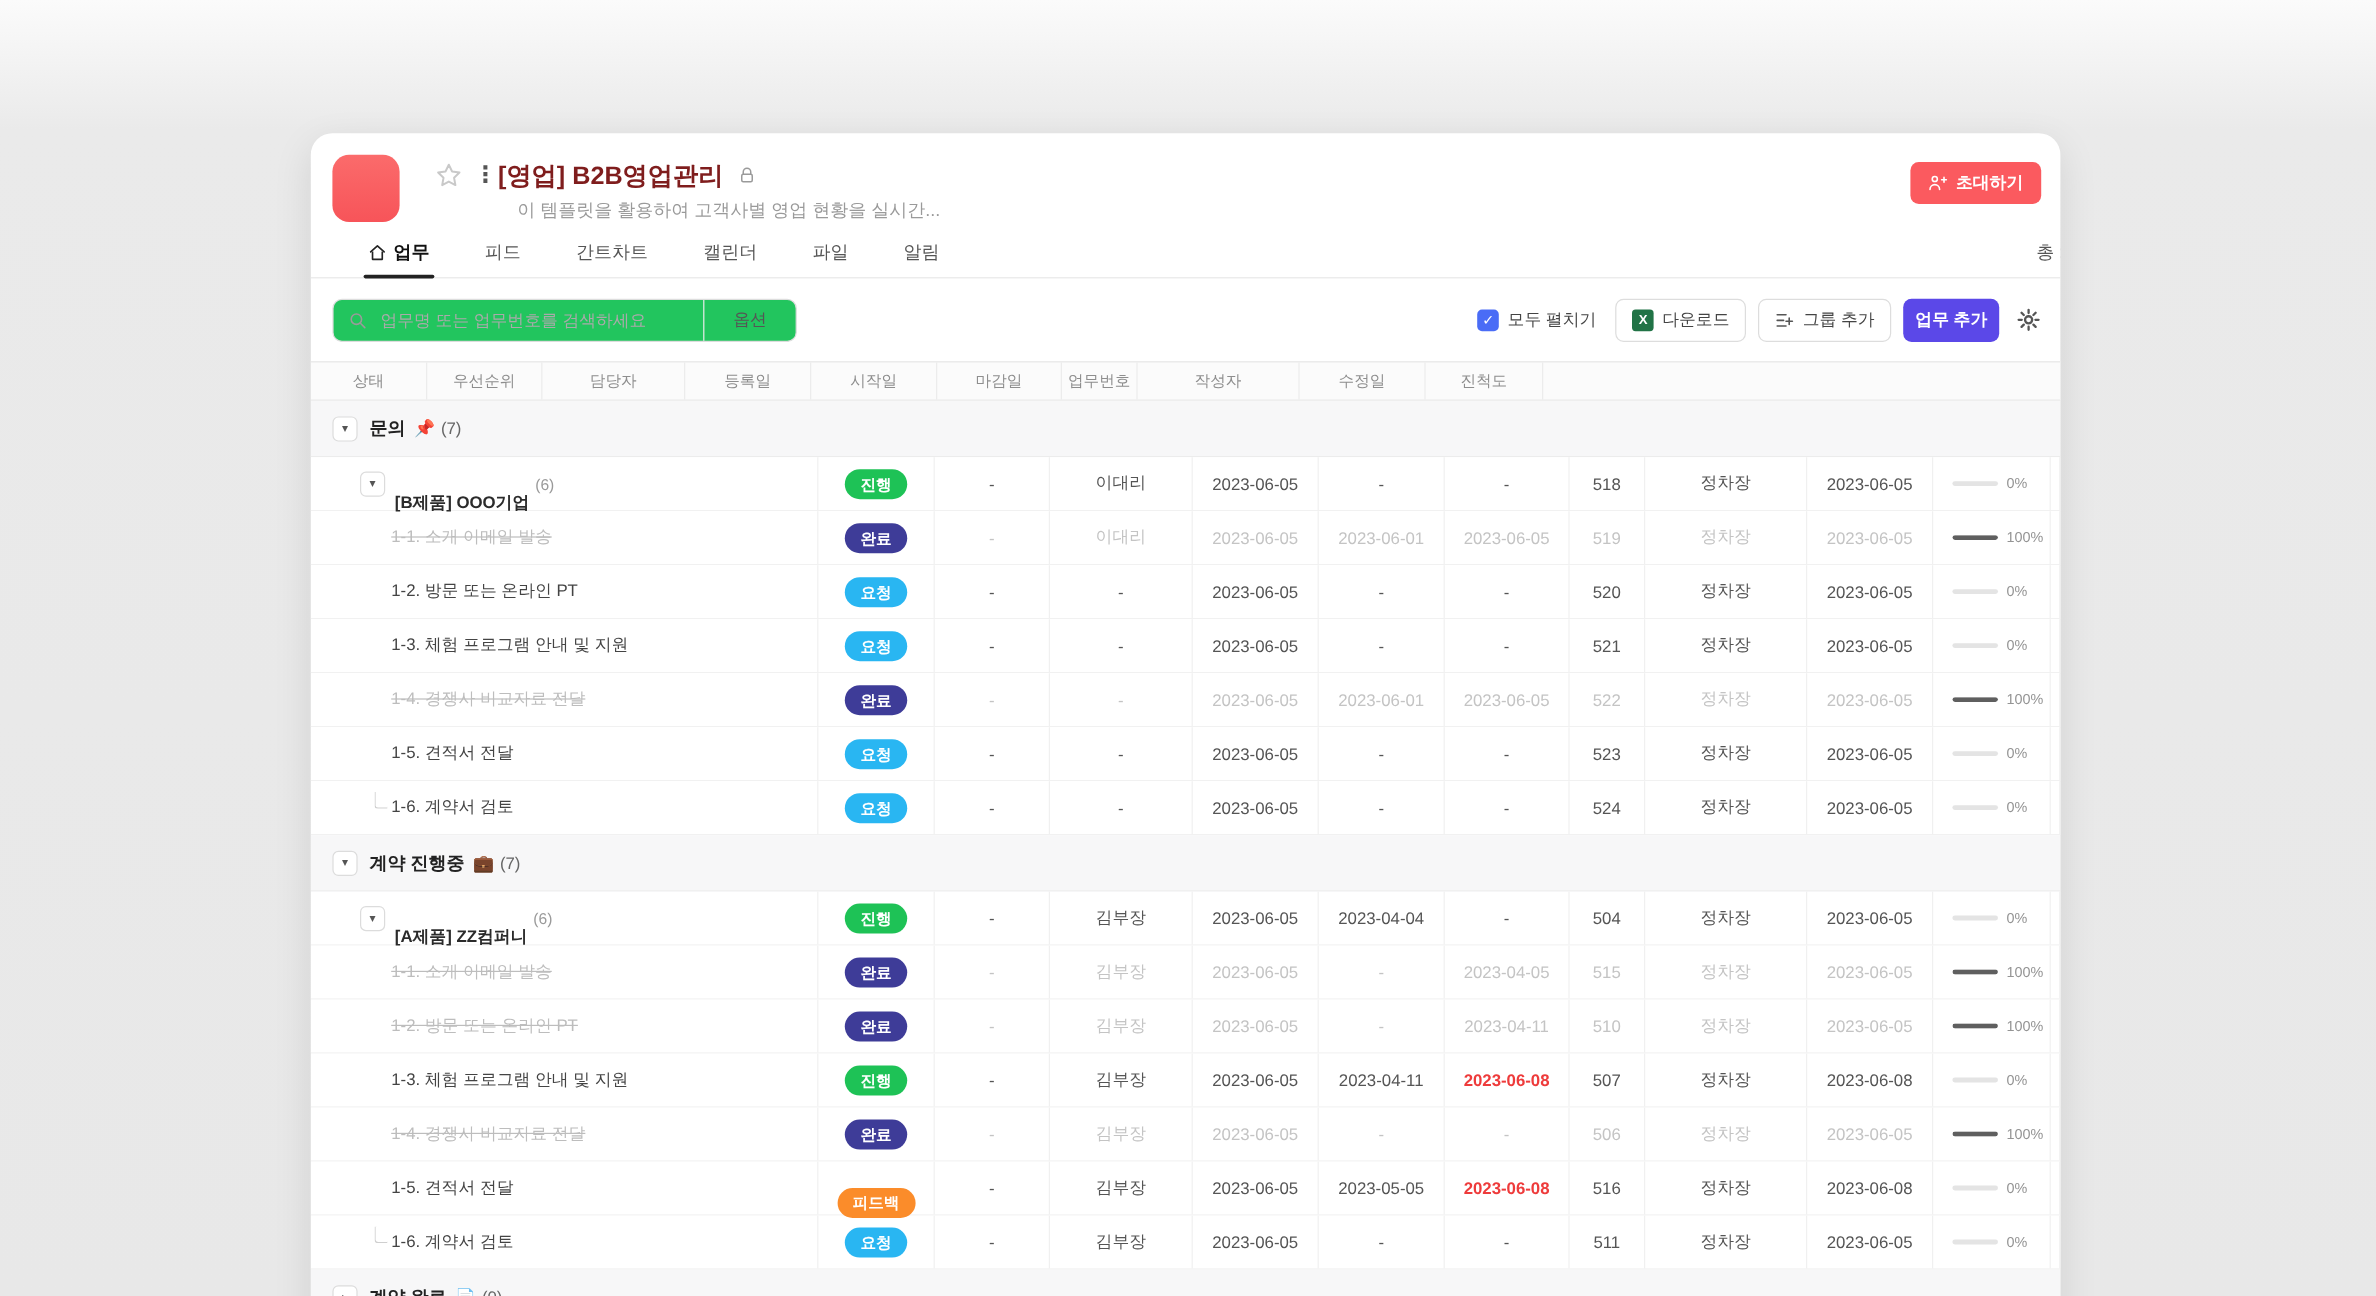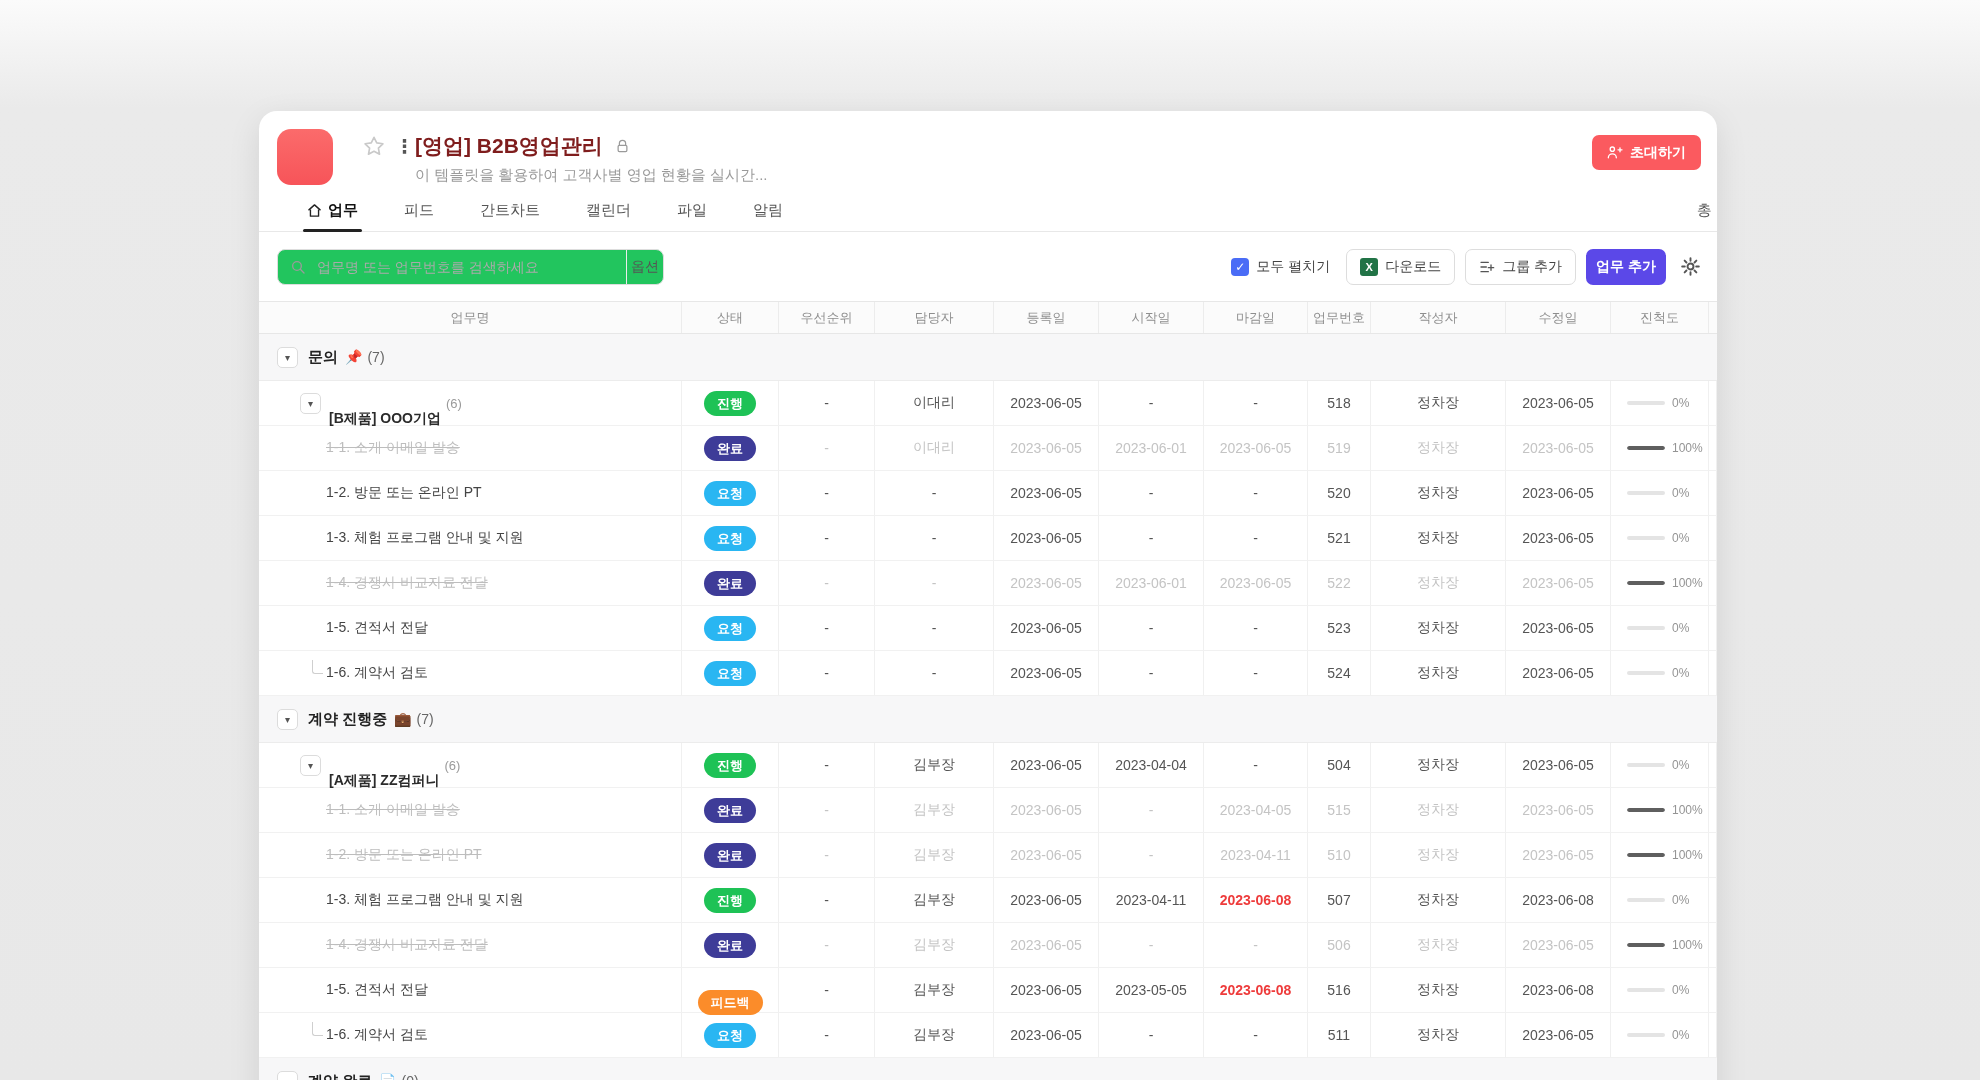--- a/index.html
+++ b/index.html
@@ -11,42 +11,42 @@
 
   
   .card-header{display:flex;align-items:flex-start;padding:18px 16px 0 18px;height:74px;box-sizing:border-box;}
   .logo{width:56px;height:56px;border-radius:14px;background:linear-gradient(180deg,#fb6b6b,#f75459);flex:none;}
   .title-wrap{margin-left:30px;min-width:0;}
   .title-row{display:flex;align-items:center;gap:10px;margin-top:3px;}
   .star{display:inline-flex;width:22px;height:22px;flex:none;}
   .dots{font-size:19px;font-weight:700;color:#555;line-height:1;width:10px;text-align:center;}
   .title{margin:0;font-size:21px;font-weight:700;color:#7f1d1d;white-space:nowrap;}
   .lock{display:inline-flex;margin-left:2px;}
-  .subtitle{margin-left:52px;margin-top:6px;font-size:15px;color:#9a9a9a;white-space:nowrap;}
+  .subtitle{margin-left:68px;margin-top:6px;font-size:15px;color:#9a9a9a;white-space:nowrap;}
   .invite-btn{margin-left:auto;margin-top:6px;height:35px;display:inline-flex;align-items:center;gap:7px;
     background:#fb5a5f;color:#fff;border:none;border-radius:7px;padding:0 15px;font-size:14px;font-weight:700;
     font-family:inherit;cursor:pointer;flex:none;}
 
   
   .tabs{position:relative;display:flex;align-items:center;gap:46px;height:42px;margin-top:4px;
     padding-left:48px;border-bottom:1px solid #e8e8e8;}
   .tab{position:relative;height:100%;display:flex;align-items:center;gap:6px;font-size:15px;color:#555;cursor:pointer;}
   .tab.active{color:#111;font-weight:700;}
   .tab.active::after{content:"";position:absolute;left:-4px;right:-4px;bottom:-1px;height:3px;background:#222;border-radius:2px;}
   .total{position:absolute;right:-24px;top:12px;font-size:15px;color:#555;white-space:nowrap;}
 
   
   .toolbar{display:flex;align-items:center;height:69px;padding:0 16px 0 18px;box-sizing:border-box;}
   .search{width:387px;height:36px;border:1px solid #ddd;border-radius:8px;display:flex;align-items:center;
     padding-left:12px;box-sizing:border-box;background:#22c55e;}
   .search svg{flex:none;}
   .search input{flex:1;min-width:0;border:none;outline:none;margin-left:9px;font-size:14px;color:#333;
     font-family:inherit;background:transparent;}
   .search input::placeholder{color:#aaa;}
-  .opt{height:100%;border:none;border-left:1px solid #ececec;background:none;padding:0 4px;font-size:14px;
+  .opt{height:100%;border:none;border-left:1px solid #ececec;background:none;padding:0 24px;font-size:14px;
     color:#555;font-family:inherit;cursor:pointer;}
   .tb-right{margin-left:auto;display:flex;align-items:center;gap:10px;}
   .check-wrap{display:flex;align-items:center;gap:7px;margin-right:6px;cursor:pointer;}
   .cb{width:18px;height:18px;border-radius:4px;background:#4a6cf6;color:#fff;font-size:12px;font-weight:700;
     display:inline-flex;align-items:center;justify-content:center;}
   .check-label{font-size:14px;color:#444;}
   .tb-btn{height:36px;display:inline-flex;align-items:center;gap:7px;background:#fff;border:1px solid #ddd;
     border-radius:7px;padding:0 13px;font-size:14px;color:#444;font-family:inherit;cursor:pointer;}
   .xls{width:18px;height:18px;border-radius:3px;background:#217346;color:#fff;font-size:11px;font-weight:700;
     display:inline-flex;align-items:center;justify-content:center;}
@@ -193,21 +193,20 @@
         <span class="gear">
           <svg width="21" height="21" viewBox="0 0 24 24">
               <circle cx="12" cy="12" r="3.4" fill="none" stroke="#555" stroke-width="2.2"></circle>
               <path d="M12 2.5v3M12 18.5v3M2.5 12h3M18.5 12h3M5.3 5.3l2.1 2.1M16.6 16.6l2.1 2.1M5.3 18.7l2.1-2.1M16.6 7.4l2.1-2.1" stroke="#555" stroke-width="2.2" stroke-linecap="round"></path>
             </svg>
         </span>
       </div>
     </div>
 
     <div class="thead" id="thead">
-        <div class="hcell c0">업무명</div>
         <div class="hcell c1">상태</div>
         <div class="hcell c2">우선순위</div>
         <div class="hcell c3">담당자</div>
         <div class="hcell c4">등록일</div>
         <div class="hcell c5">시작일</div>
         <div class="hcell c6">마감일</div>
         <div class="hcell c7">업무번호</div>
         <div class="hcell c8">작성자</div>
         <div class="hcell c9">수정일</div>
         <div class="hcell c10">진척도</div>

